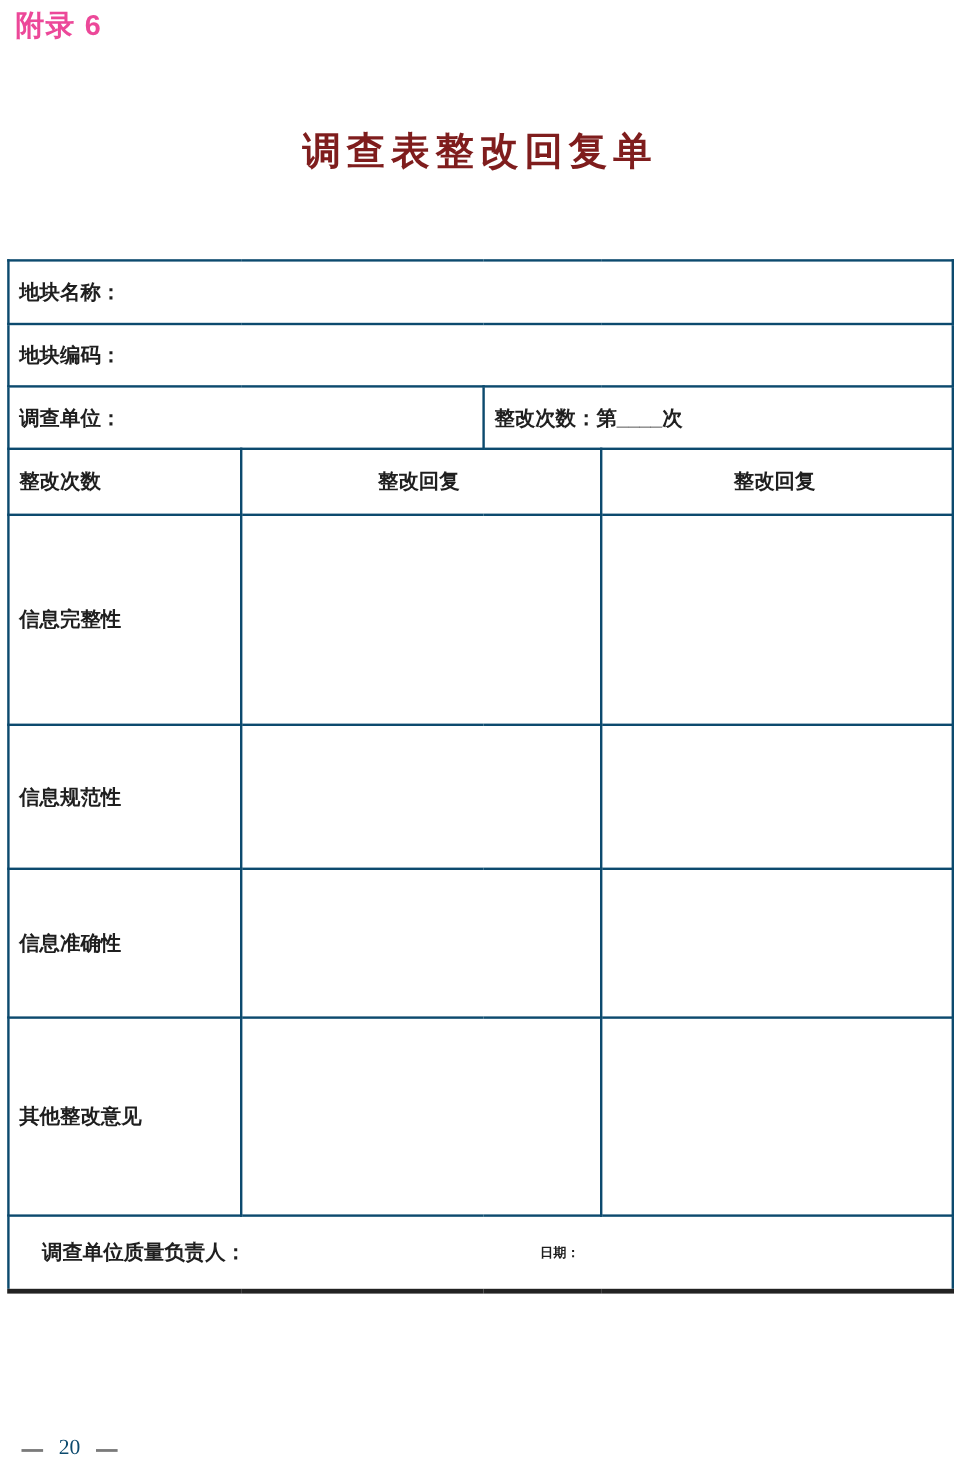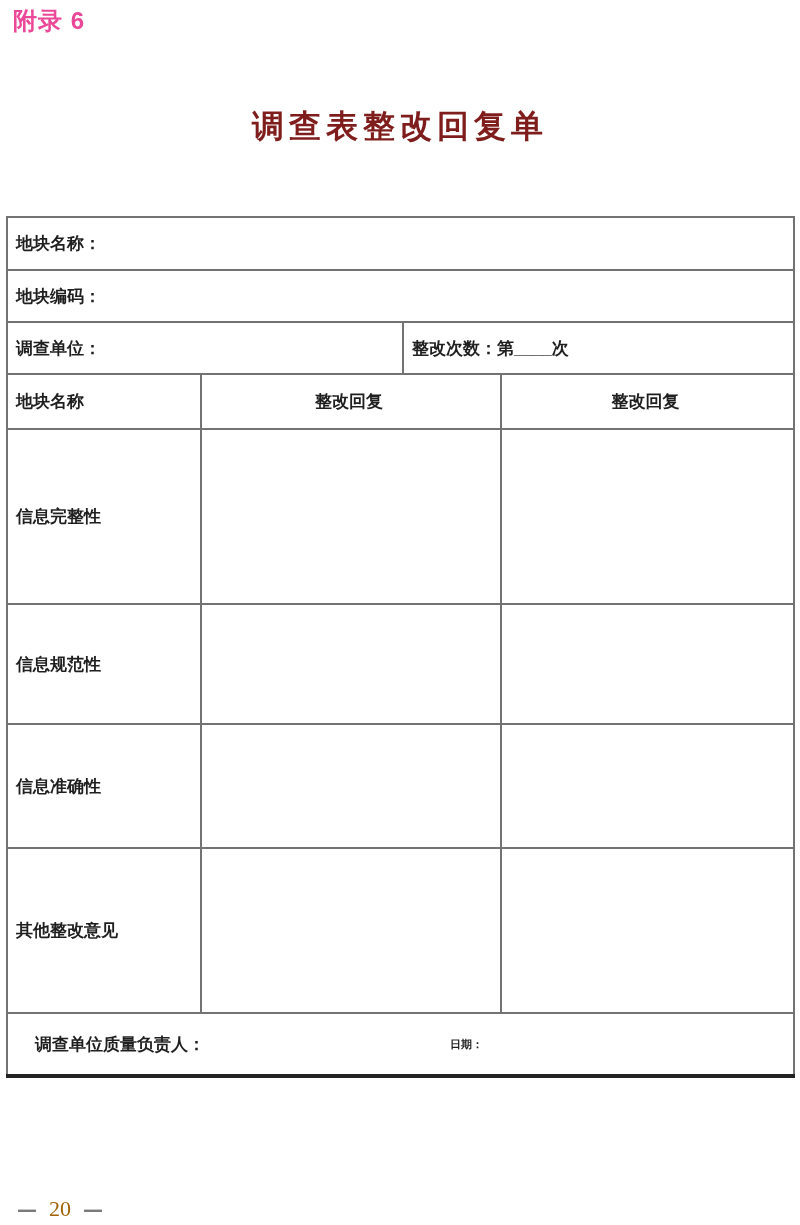--- a/index.html
+++ b/index.html
@@ -39,21 +39,21 @@
     position: absolute;
     left: 6px;
     top: 216px;
     width: 787px;
     border-collapse: collapse;
     table-layout: fixed;
     border: 2px solid #222222;
     border-bottom-width: 4px;
   }
   table.form-table td {
-    border: 2px solid #737373;
+    border: 2px solid #0c4a6e;
     font-size: 17px;
     font-weight: bold;
     color: #1f1f1f;
     vertical-align: middle;
     padding: 0 12px 0 8px;
     overflow: hidden;
   }
   td.center { text-align: center; padding-left: 0; }
   td.blank { padding: 0; }
 
@@ -87,22 +87,22 @@
     font-size: 18px;
   }
   .page-number .dash {
     color: #7a7a7a;
     font-weight: bold;
     line-height: 1;
     letter-spacing: 0;
     transform: scaleY(1.3);
   }
   .page-number .num {
-    color: #a16207;
-    font-size: 22px;
+    color: #0c4a6e;
+    font-size: 18px;
     font-family: "Liberation Serif", "DejaVu Serif", serif;
   }
 </style>
 </head>
 <body>
 
 <div class="appendix-label">附录 6</div>
 
 <div class="doc-title">调查表整改回复单</div>
 
@@ -122,21 +122,21 @@
   <tr class="row-field2">
     <td colspan="4">地块编码：</td>
   </tr>
 
   <tr class="row-unit">
     <td colspan="2">调查单位：</td>
     <td colspan="2">整改次数：第____次</td>
   </tr>
 
   <tr class="row-header">
-    <td>地块名称</td>
+    <td>整改次数</td>
     <td colspan="2" class="center">整改回复</td>
     <td class="center">整改回复</td>
   </tr>
 
   <tr class="row-item-1">
     <td>信息完整性</td>
     <td colspan="2" class="blank"></td>
     <td class="blank"></td>
   </tr>
 

